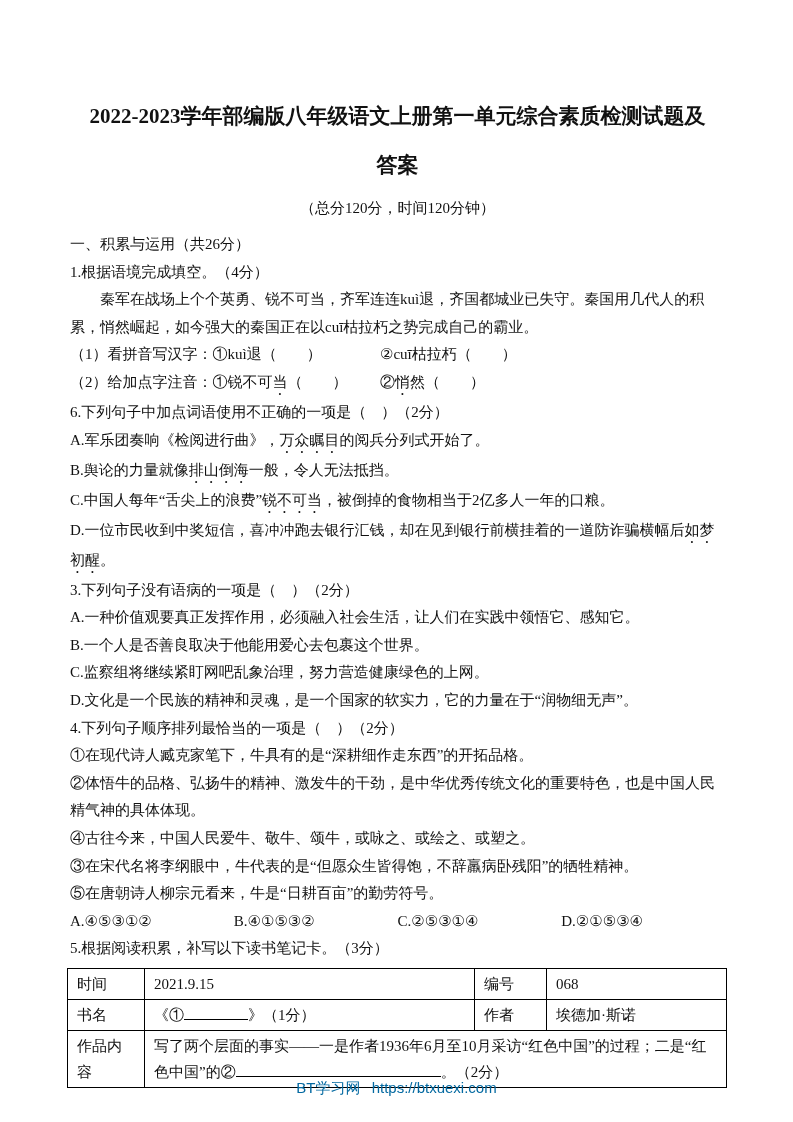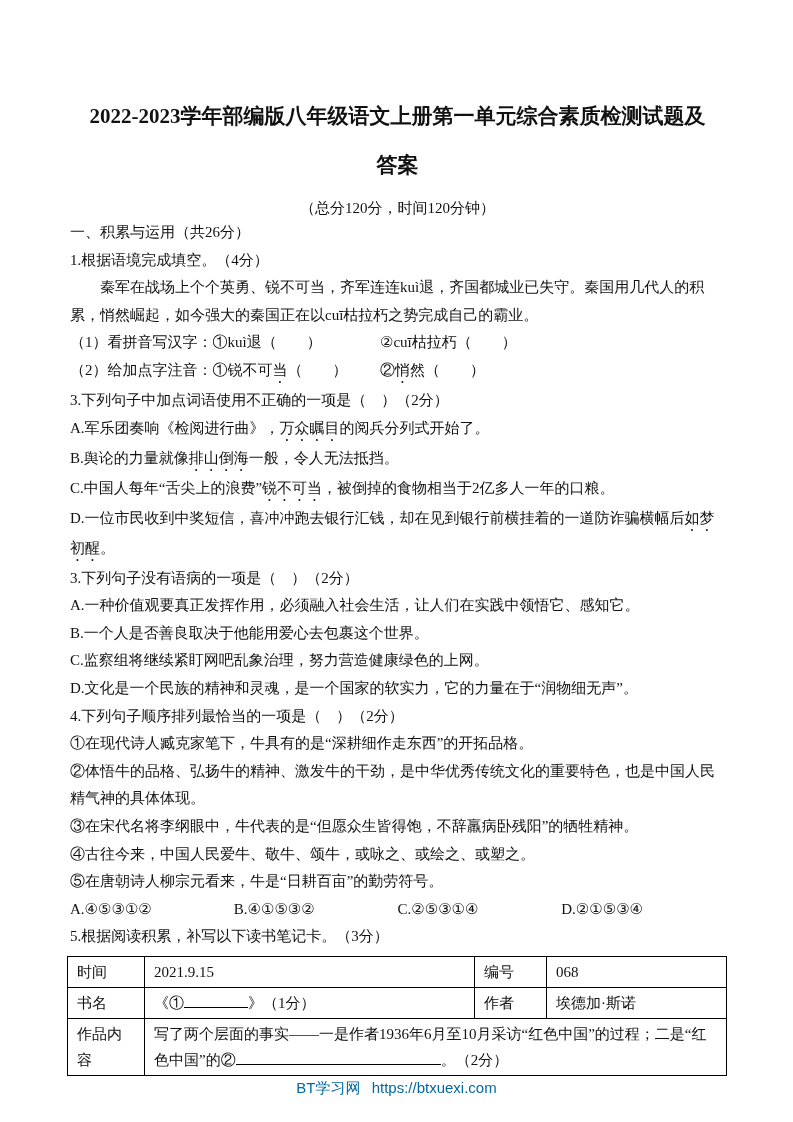--- a/index.html
+++ b/index.html
@@ -17,21 +17,21 @@
     overflow: hidden;
   }
   .content { padding: 84px 68px 0 70px; }
 
   .title { margin: 0; text-align: center; font-size: 21px; font-weight: 700; line-height: 32px; }
   .title .tline { display: block; margin-top: 16px; }
   .title .tline + .tline { margin-top: 17px; }
 
   .subtitle { margin: 16px 0 0 0; text-align: center; font-size: 15px; line-height: 22px; }
 
-  .body { font-size: 15px; line-height: 27.6px; }
+  .body { margin-top: 12px; font-size: 15px; line-height: 27.6px; }
   p.line { margin: 0; }
   .indent { text-indent: 2em; }
 
   .half { display: inline-block; width: 310px; }
 
   .em-dot {
     -webkit-text-emphasis: filled dot;
     -webkit-text-emphasis-position: under;
     text-emphasis: filled dot;
     text-emphasis-position: under right;
@@ -73,37 +73,37 @@
       <p class="line indent">秦军在战场上个个英勇、锐不可当，齐军连连kuì退，齐国都城业已失守。秦国用几代人的积累，悄然崛起，如今强大的秦国正在以cuī枯拉朽之势完成自己的霸业。</p>
 
       <p class="line">
         <span class="half">（1）看拼音写汉字：①kuì退（　　）</span><span>②cuī枯拉朽（　　）</span>
       </p>
 
       <p class="line">
         <span class="half"><span>（2）给加点字注音：①锐不可</span><span class="em-dot">当</span><span>（　　）</span></span><span><span>②</span><span class="em-dot">悄</span><span>然（　　）</span></span>
       </p>
 
-      <p class="line">3.下列句子中加点词语使用不正确的一项是（　）（2分）</p>
+      <p class="line">6.下列句子中加点词语使用不正确的一项是（　）（2分）</p>
       <p class="line"><span>A.军乐团奏响《检阅进行曲》，</span><span class="em-dot">万众瞩目</span><span>的阅兵分列式开始了。</span></p>
       <p class="line"><span>B.舆论的力量就像</span><span class="em-dot">排山倒海</span><span>一般，令人无法抵挡。</span></p>
       <p class="line"><span>C.中国人每年“舌尖上的浪费”</span><span class="em-dot">锐不可当</span><span>，被倒掉的食物相当于2亿多人一年的口粮。</span></p>
       <p class="line"><span>D.一位市民收到中奖短信，喜冲冲跑去银行汇钱，却在见到银行前横挂着的一道防诈骗横幅后</span><span class="em-dot">如梦初醒</span><span>。</span></p>
 
       <p class="line">3.下列句子没有语病的一项是（　）（2分）</p>
       <p class="line">A.一种价值观要真正发挥作用，必须融入社会生活，让人们在实践中领悟它、感知它。</p>
       <p class="line">B.一个人是否善良取决于他能用爱心去包裹这个世界。</p>
       <p class="line">C.监察组将继续紧盯网吧乱象治理，努力营造健康绿色的上网。</p>
       <p class="line">D.文化是一个民族的精神和灵魂，是一个国家的软实力，它的力量在于“润物细无声”。</p>
 
       <p class="line">4.下列句子顺序排列最恰当的一项是（　）（2分）</p>
       <p class="line">①在现代诗人臧克家笔下，牛具有的是“深耕细作走东西”的开拓品格。</p>
       <p class="line">②体悟牛的品格、弘扬牛的精神、激发牛的干劲，是中华优秀传统文化的重要特色，也是中国人民精气神的具体体现。</p>
+      <p class="line">④古往今来，中国人民爱牛、敬牛、颂牛，或咏之、或绘之、或塑之。</p>
       <p class="line">③在宋代名将李纲眼中，牛代表的是“但愿众生皆得饱，不辞羸病卧残阳”的牺牲精神。</p>
-      <p class="line">④古往今来，中国人民爱牛、敬牛、颂牛，或咏之、或绘之、或塑之。</p>
       <p class="line">⑤在唐朝诗人柳宗元看来，牛是“日耕百亩”的勤劳符号。</p>
       <p class="line choices">
         <span class="choice">A.④⑤③①②</span>
         <span class="choice">B.④①⑤③②</span>
         <span class="choice">C.②⑤③①④</span>
         <span class="choice">D.②①⑤③④</span>
       </p>
 
       <p class="line">5.根据阅读积累，补写以下读书笔记卡。（3分）</p>
 

